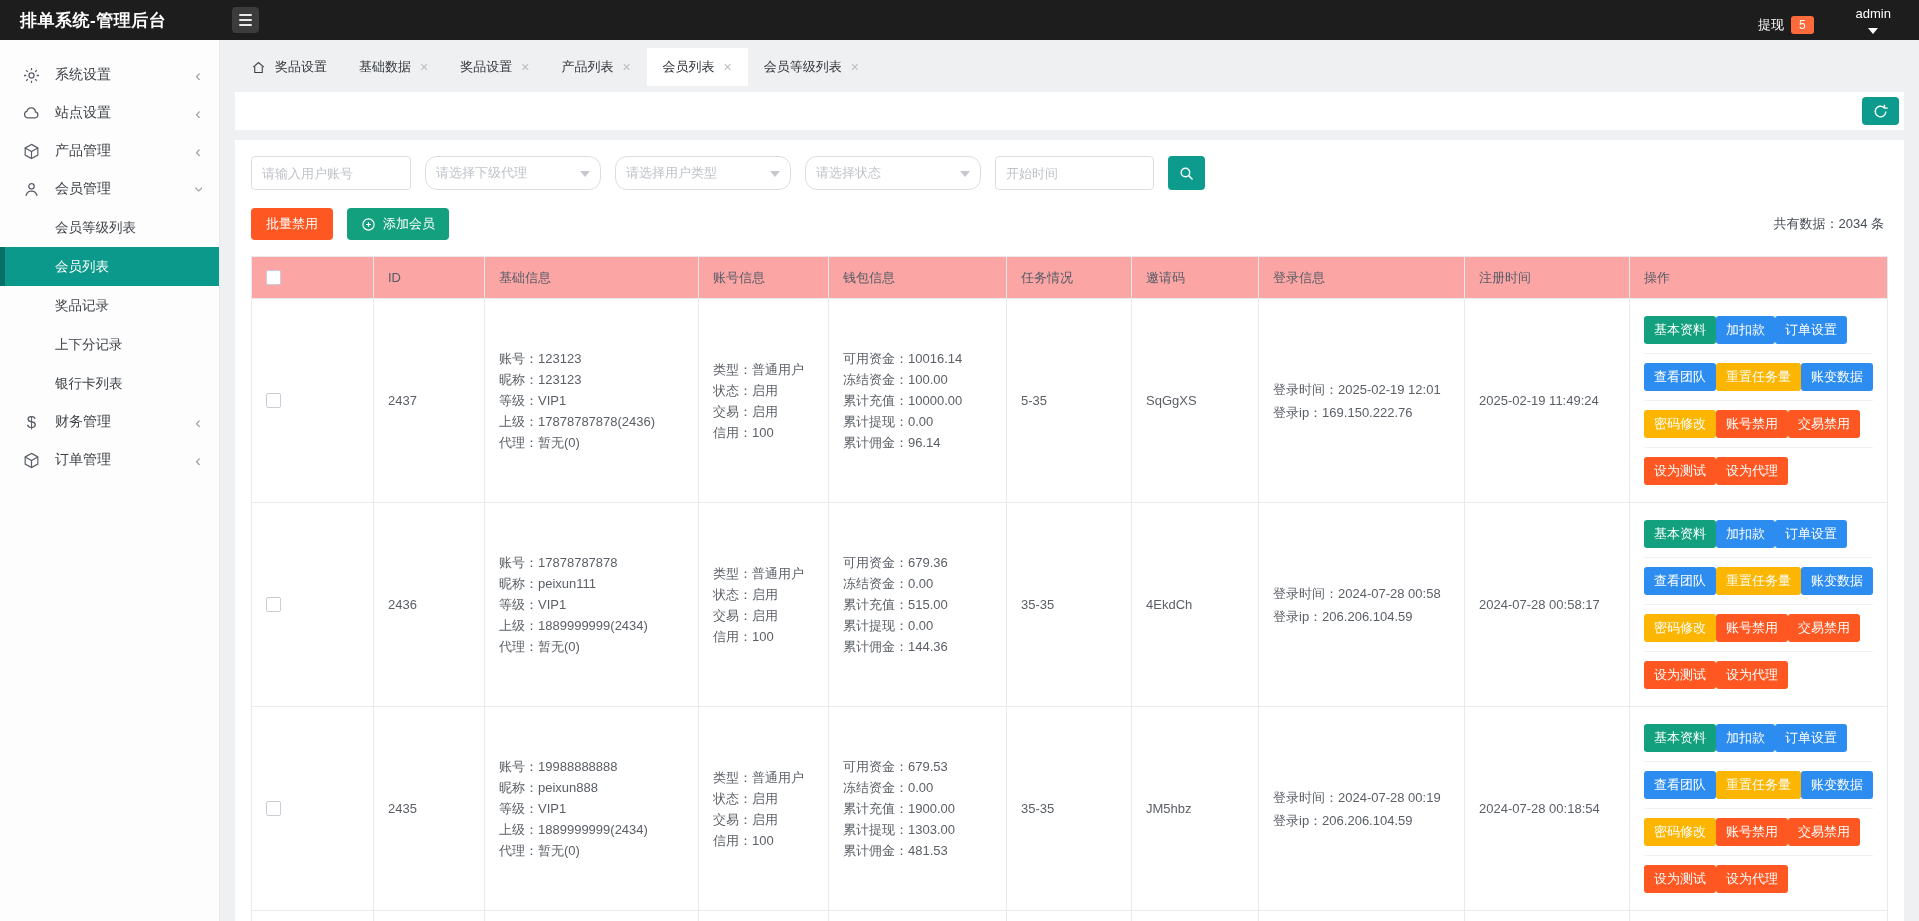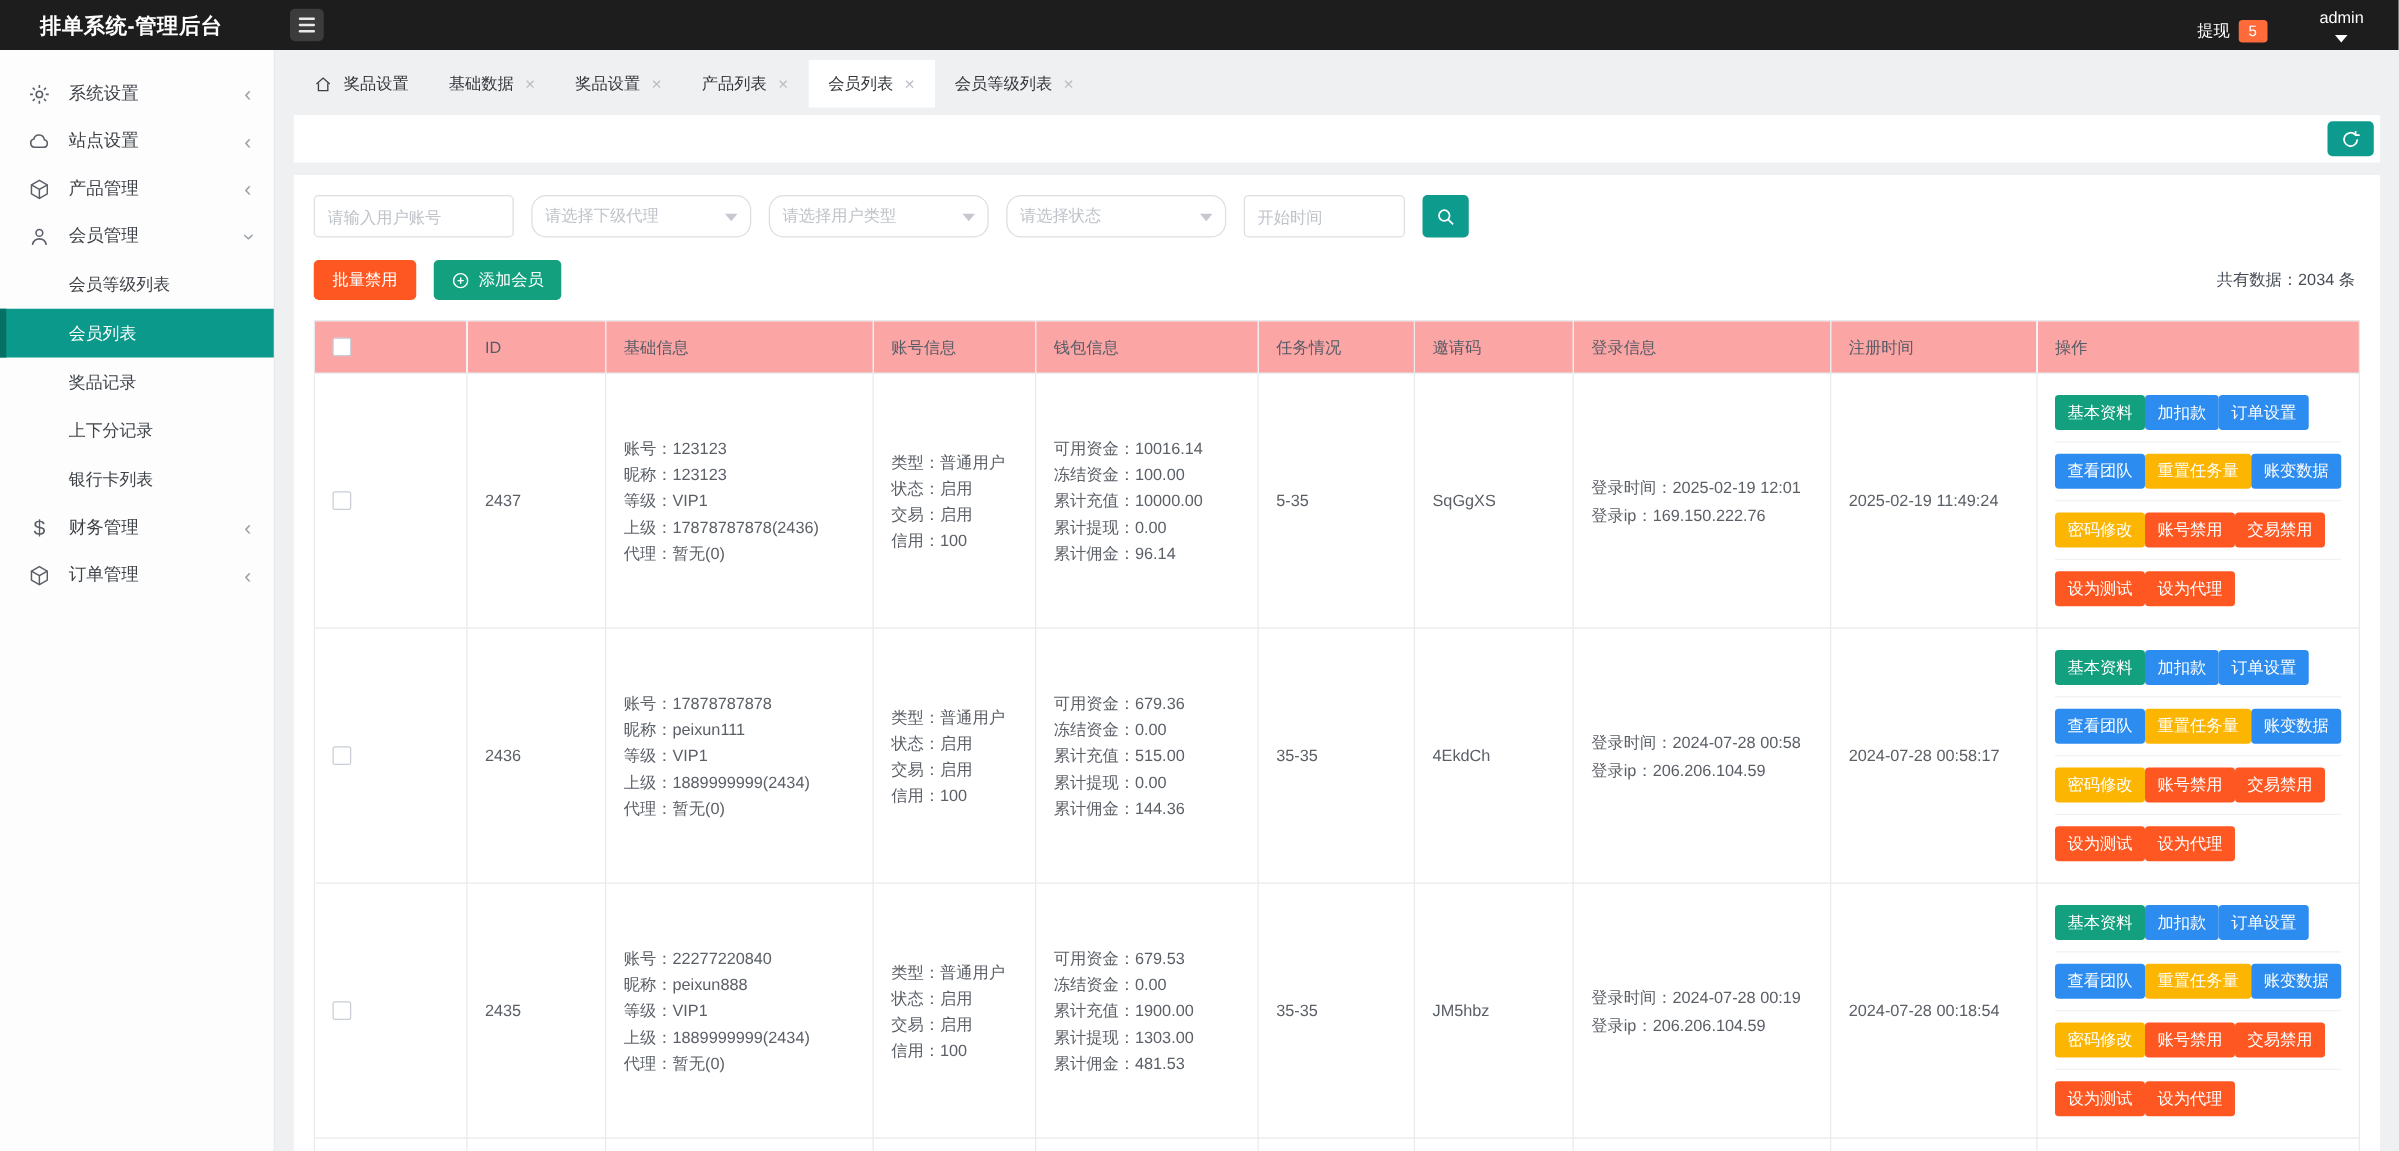--- a/index.html
+++ b/index.html
@@ -1,21 +1,21 @@
 <!DOCTYPE html>
 <html><head>
 <meta charset="utf-8">
 <style>
   * { box-sizing: border-box; margin: 0; padding: 0; }
   html,body { width:1919px; height:921px; overflow:hidden;
     font-family:"Liberation Sans","DejaVu Sans",sans-serif; background:#eef0f2; }
 
   
   .topbar { height:40px; background:#1d1d1d; display:flex; align-items:center; color:#fff; }
-  .brand { width:220px; padding-left:32px; font-size:17px; font-weight:bold; letter-spacing:.5px; }
+  .brand { width:220px; padding-left:20px; font-size:17px; font-weight:bold; letter-spacing:.5px; }
   .burger { width:27px; height:26px; margin-left:12px; background:#3c3c3c; border:none; border-radius:4px;
             display:flex; flex-direction:column; justify-content:center; align-items:center; gap:3px; cursor:pointer; }
   .burger i { display:block; width:13px; height:2px; background:#e9e9e9; border-radius:1px; }
   .top-spacer { flex:1; }
   .withdraw { display:flex; align-items:flex-start; gap:7px; font-size:13px; margin-right:42px; cursor:pointer;margin-top:10px; }
   .badge { background:#ff6a3b; color:#fff; font-size:12px; padding:2px 8px; border-radius:3px; }
   .usermenu { display:flex; align-items:center; gap:7px; font-size:13px; margin-right:28px; cursor:pointer;flex-direction:column; }
   .caret-down { width:0; height:0; border-left:5px solid transparent; border-right:5px solid transparent; border-top:6px solid #fff; }
 
   
@@ -49,21 +49,21 @@
   .refresh-btn { width:37px; height:28px; background:#0c9b8d; border:none; border-radius:4px; cursor:pointer;
                  display:flex; align-items:center; justify-content:center; }
 
   
   .card { margin:10px 15px 0; background:#fff; padding:16px; }
   .filters { display:flex; gap:14px; }
   .f-input { height:34px; border:1px solid #dcdee2; border-radius:4px; padding:0 10px; font-size:13px; color:#333;
              font-family:inherit; }
   .f-input::placeholder { color:#bfc3c9; }
   .f-account { width:160px; }
-  .f-time { width:129px; }
+  .f-time { width:159px; }
   .f-select { position:relative; height:34px; border:1px solid #dcdee2; border-radius:12px; width:176px;
               font-size:13px; color:#bfc3c9; line-height:32px; padding:0 26px 0 10px; cursor:pointer; background:#fff; }
   .f-select .sel-caret { position:absolute; right:10px; top:14px; width:0; height:0;
               border-left:5px solid transparent; border-right:5px solid transparent; border-top:6px solid #c5c8ce; }
   .search-btn { width:37px; height:34px; border:none; border-radius:4px; background:#0c9b8d; cursor:pointer;
                 display:flex; align-items:center; justify-content:center; }
 
   .toolbar { margin-top:18px; display:flex; align-items:center; }
   .btn-danger { height:32px; padding:0 15px; background:#ff5722; color:#fff; font-size:13px; border:none;
                 border-radius:4px; cursor:pointer; font-family:inherit; }
@@ -412,21 +412,21 @@
                   <button class="abtn red">设为代理</button>
                 </div>
               </td>
             </tr>
             <tr>
               <td>
                 <input type="checkbox" class="cbx" style="">
               </td>
               <td>2435</td>
               <td>
-                <div class="kv">账号：22277220840</div>
+                <div class="kv">账号：19988888888</div>
                 <div class="kv">昵称：peixun888</div>
                 <div class="kv">等级：VIP1</div>
                 <div class="kv">上级：1889999999(2434)</div>
                 <div class="kv">代理：暂无(0)</div>
               </td>
               <td>
                 <div class="kv">类型：普通用户</div>
                 <div class="kv">状态：启用</div>
                 <div class="kv">交易：启用</div>
                 <div class="kv">信用：100</div>

